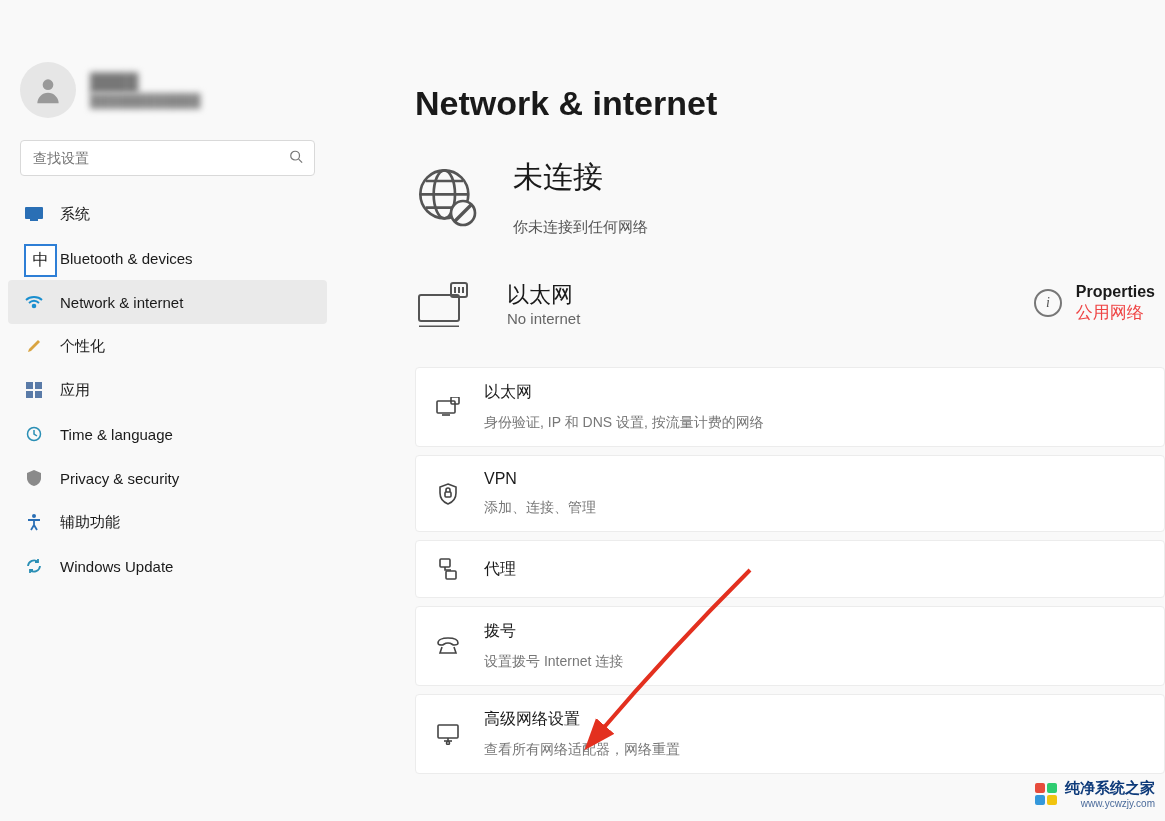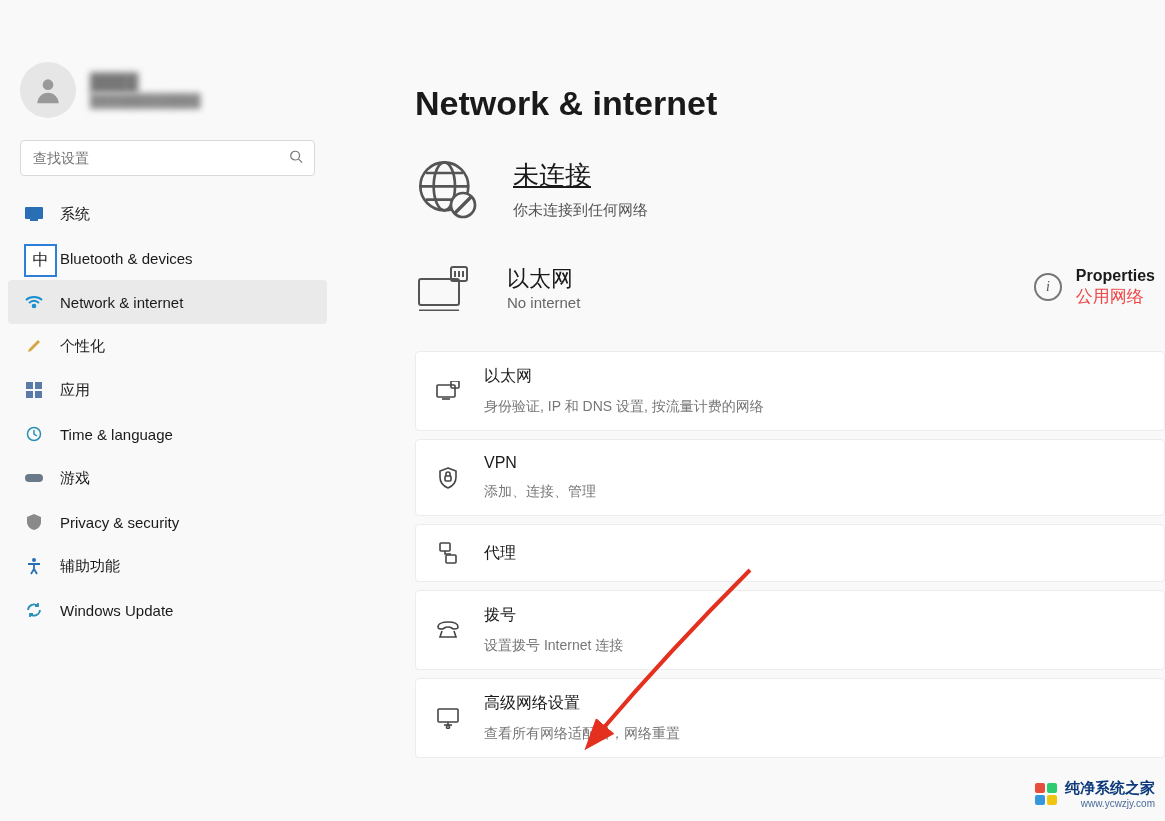--- a/index.html
+++ b/index.html
@@ -97,22 +97,22 @@
     margin-bottom: 28px;
   }
   .status-row {
     display:flex; align-items:center; gap:34px;
     padding: 6px 0 24px 0;
   }
   .globe-icon {
     width:64px;height:64px;
     color:#555;
   }
-  .status-text .line1 { font-size:26px; font-weight:500;text-decoration:underline;}
-  .status-text .line2 { font-size:15px; color:#555; margin-top:8px;}
+  .status-text .line1 { font-size:30px; font-weight:500;}
+  .status-text .line2 { font-size:15px; color:#555; margin-top:20px;}
   .eth-row {
     display:flex; align-items:center; justify-content:space-between;
     padding: 18px 10px 30px 0;
   }
   .eth-left { display:flex; align-items:center; gap:34px;}
   .eth-icon { width:58px; height:48px; color:#555;}
   .eth-text .line1 { font-size:22px; font-weight:500;}
   .eth-text .line2 { font-size:15px; color:#666;}
   .eth-right { display:flex; align-items:center; gap:14px;}
   .info-circle {
@@ -249,28 +249,20 @@
       <span class="nav-icon">
           <svg width="16" height="16" viewBox="0 0 16 16" fill="none" stroke="#2a8fb5" stroke-width="1.5">
             <circle cx="8" cy="8" r="6.5"></circle>
             <path d="M8 4v4l3 2"></path>
           </svg>
         </span>
       <span>Time &amp; language</span>
     </div>
     <div class="nav-item">
       <span class="nav-icon">
-          <svg width="18" height="12" viewBox="0 0 18 12">
-            <rect x="0" y="2" width="18" height="8" rx="4" fill="#6a7a8a"></rect>
-          </svg>
-        </span>
-      <span>游戏</span>
-    </div>
-    <div class="nav-item">
-      <span class="nav-icon">
           <svg width="14" height="16" viewBox="0 0 14 16" fill="#8a8a8a">
             <path d="M7 0l7 3v5c0 4-3 7-7 8-4-1-7-4-7-8V3z"></path>
           </svg>
         </span>
       <span>Privacy &amp; security</span>
     </div>
     <div class="nav-item">
       <span class="nav-icon">
           <svg width="16" height="18" viewBox="0 0 16 18" fill="#2a6fb5">
             <circle cx="8" cy="3" r="2"></circle>

